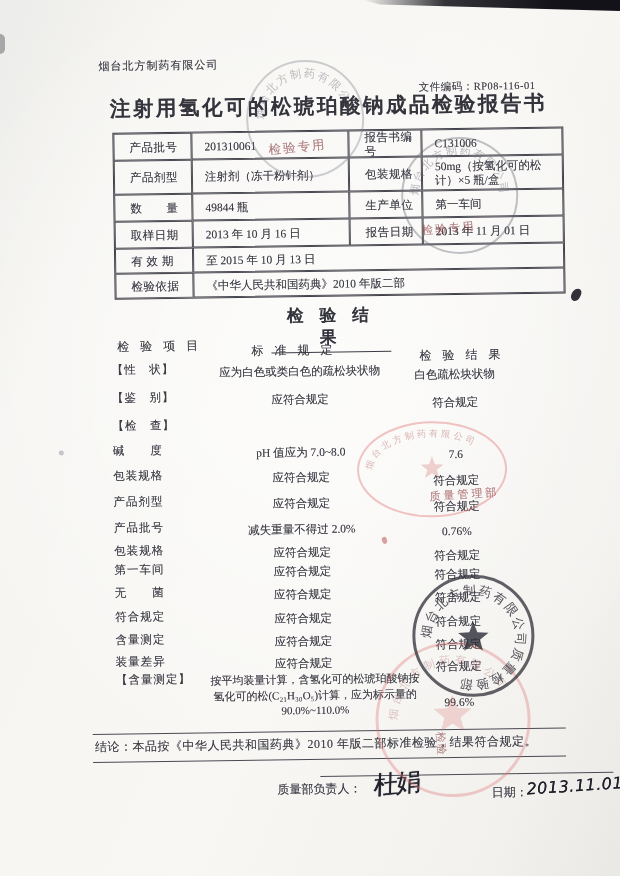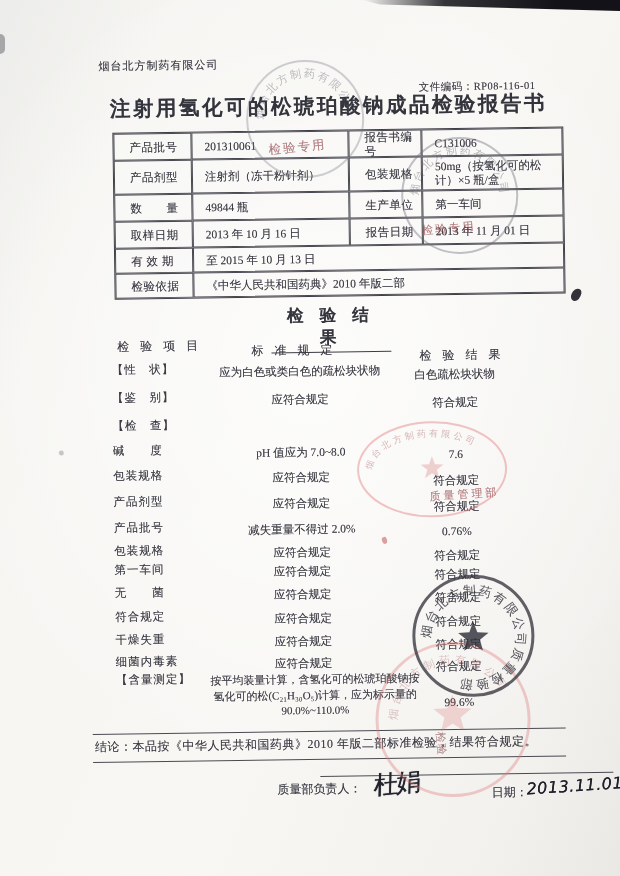--- a/index.html
+++ b/index.html
@@ -181,26 +181,26 @@
       <span class="ri">无　　菌</span>
       <span class="rs">应符合规定</span>
       <span class="rr">符合规定</span>
     </div>
     <div class="res-row row-11">
       <span class="ri">符合规定</span>
       <span class="rs">应符合规定</span>
       <span class="rr">符合规定</span>
     </div>
     <div class="res-row row-12">
-      <span class="ri">干燥失重</span>
+      <span class="ri">含量测定</span>
       <span class="rs">应符合规定</span>
       <span class="rr">符合规定</span>
     </div>
     <div class="res-row row-13">
-      <span class="ri">细菌内毒素</span>
+      <span class="ri">装量差异</span>
       <span class="rs">应符合规定</span>
       <span class="rr">符合规定</span>
     </div>
     <div class="res-row row-14">
       <span class="ri">【含量测定】</span>
       <span class="rs">按平均装量计算，含氢化可的松琥珀酸钠按氢化可的松(C₂₁H₃₀O₅)计算，应为标示量的 90.0%~110.0%</span>
       <span class="rr">99.6%</span>
     </div>
 
     <div class="rule rule-1"></div>

